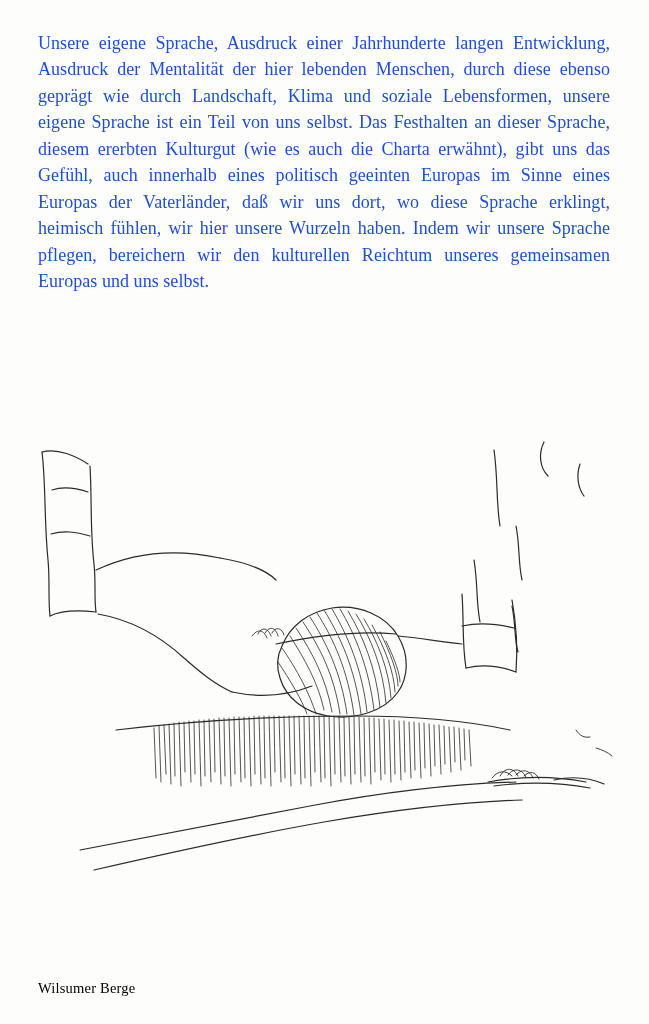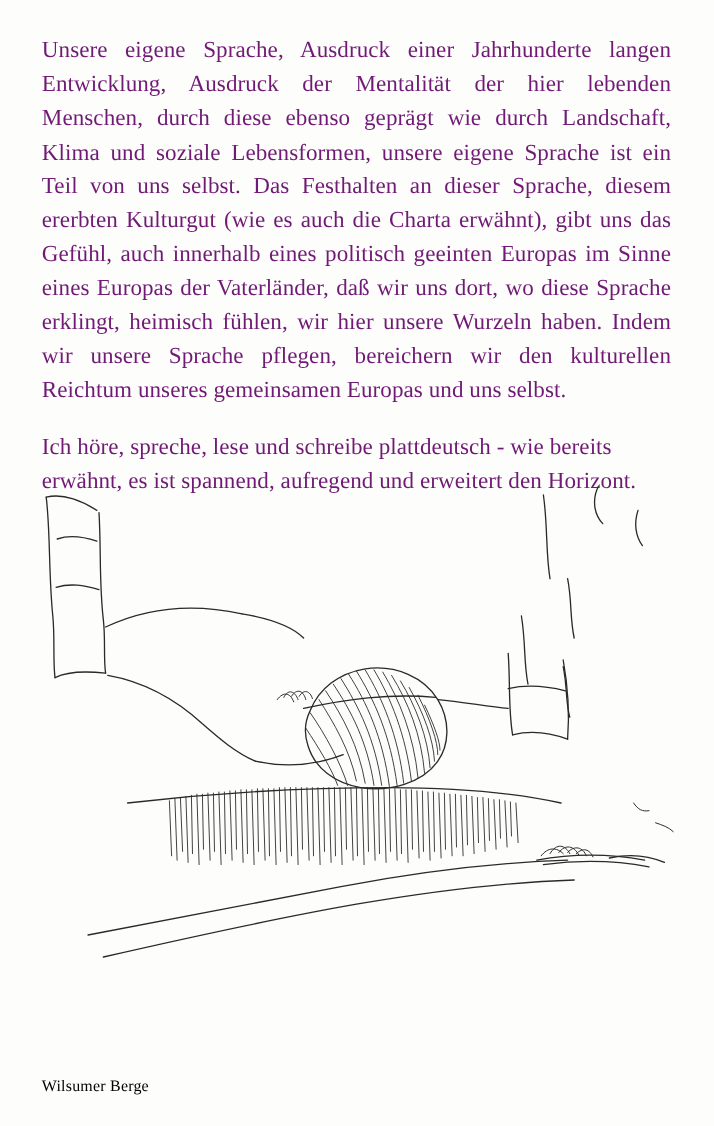--- a/index.html
+++ b/index.html
@@ -21,24 +21,24 @@
     background: #fdfdfc;
   }
   .text-block {
     position: absolute;
     left: 38px;
     top: 30px;
     width: 572px;
   }
   .para {
     margin: 0 0 0 0;
-    font-size: 21px;
+    font-size: 18px;
     line-height: 1.47;
     text-align: justify;
-    color: #701a75;
+    color: #1d4ed8;
     letter-spacing: 0.05px;
     -webkit-hyphens: manual;
     hyphens: manual;
   }
   .para + .para {
     margin-top: 22px;
   }
   .para.last {
     text-align: left;
   }
@@ -63,21 +63,20 @@
     letter-spacing: 0.2px;
   }
 </style>
 </head>
 <body>
 
 <div class="page">
 
   <div class="text-block">
     <p class="para">Unsere eigene Sprache, Ausdruck einer Jahrhunderte langen Entwicklung, Ausdruck der Mentalität der hier lebenden Menschen, durch diese ebenso geprägt wie durch Landschaft, Klima und soziale Lebensformen, unsere eigene Sprache ist ein Teil von uns selbst. Das Festhalten an dieser Sprache, diesem ererbten Kulturgut (wie es auch die Charta erwähnt), gibt uns das Gefühl, auch innerhalb eines politisch geeinten Europas im Sinne eines Europas der Vaterländer, daß wir uns dort, wo diese Sprache erklingt, heimisch fühlen, wir hier unsere Wurzeln haben. Indem wir unsere Sprache pflegen, bereichern wir den kulturellen Reichtum unseres gemeinsamen Europas und uns selbst.</p>
-    <p class="para last">Ich höre, spreche, lese und schreibe plattdeutsch - wie bereits erwähnt, es ist spannend, aufregend und erweitert den Horizont.</p>
   </div>
 
   <div class="figure">
     <svg viewBox="0 0 600 500" xmlns="http://www.w3.org/2000/svg" aria-hidden="true">
       <g fill="none" stroke="#2a2a2a" stroke-width="1.2" stroke-linecap="round" stroke-linejoin="round">
 
         <path d="M18 22 C22 55, 20 90, 24 130 C26 150, 24 170, 26 186"></path>
         <path d="M18 22 C34 18, 52 26, 64 34"></path>
         <path d="M66 36 C68 70, 66 100, 70 134 C72 152, 70 168, 72 182"></path>
         <path d="M26 186 C38 180, 54 180, 72 182"></path>

